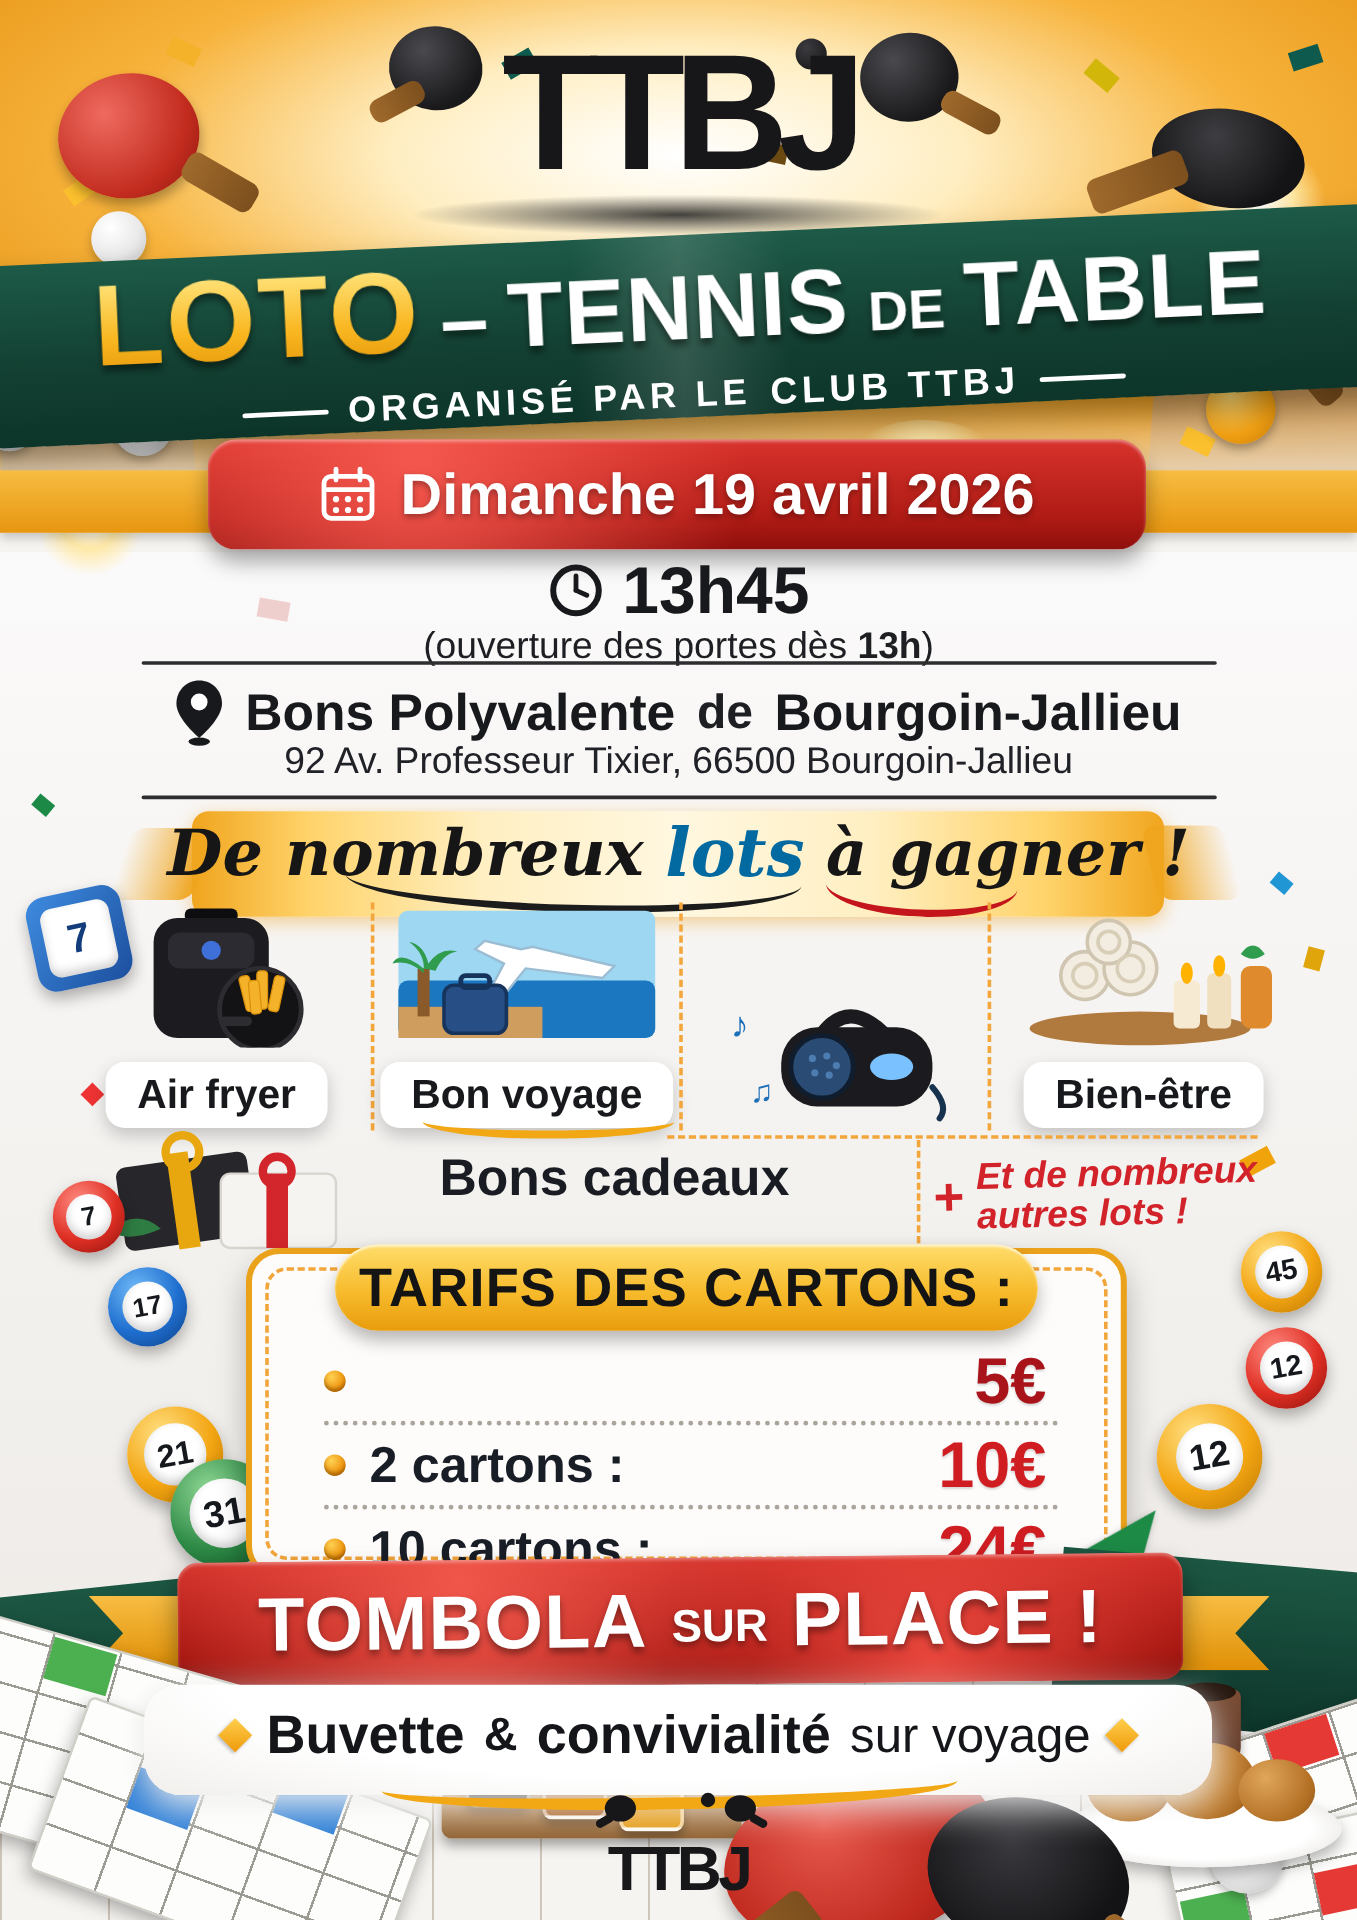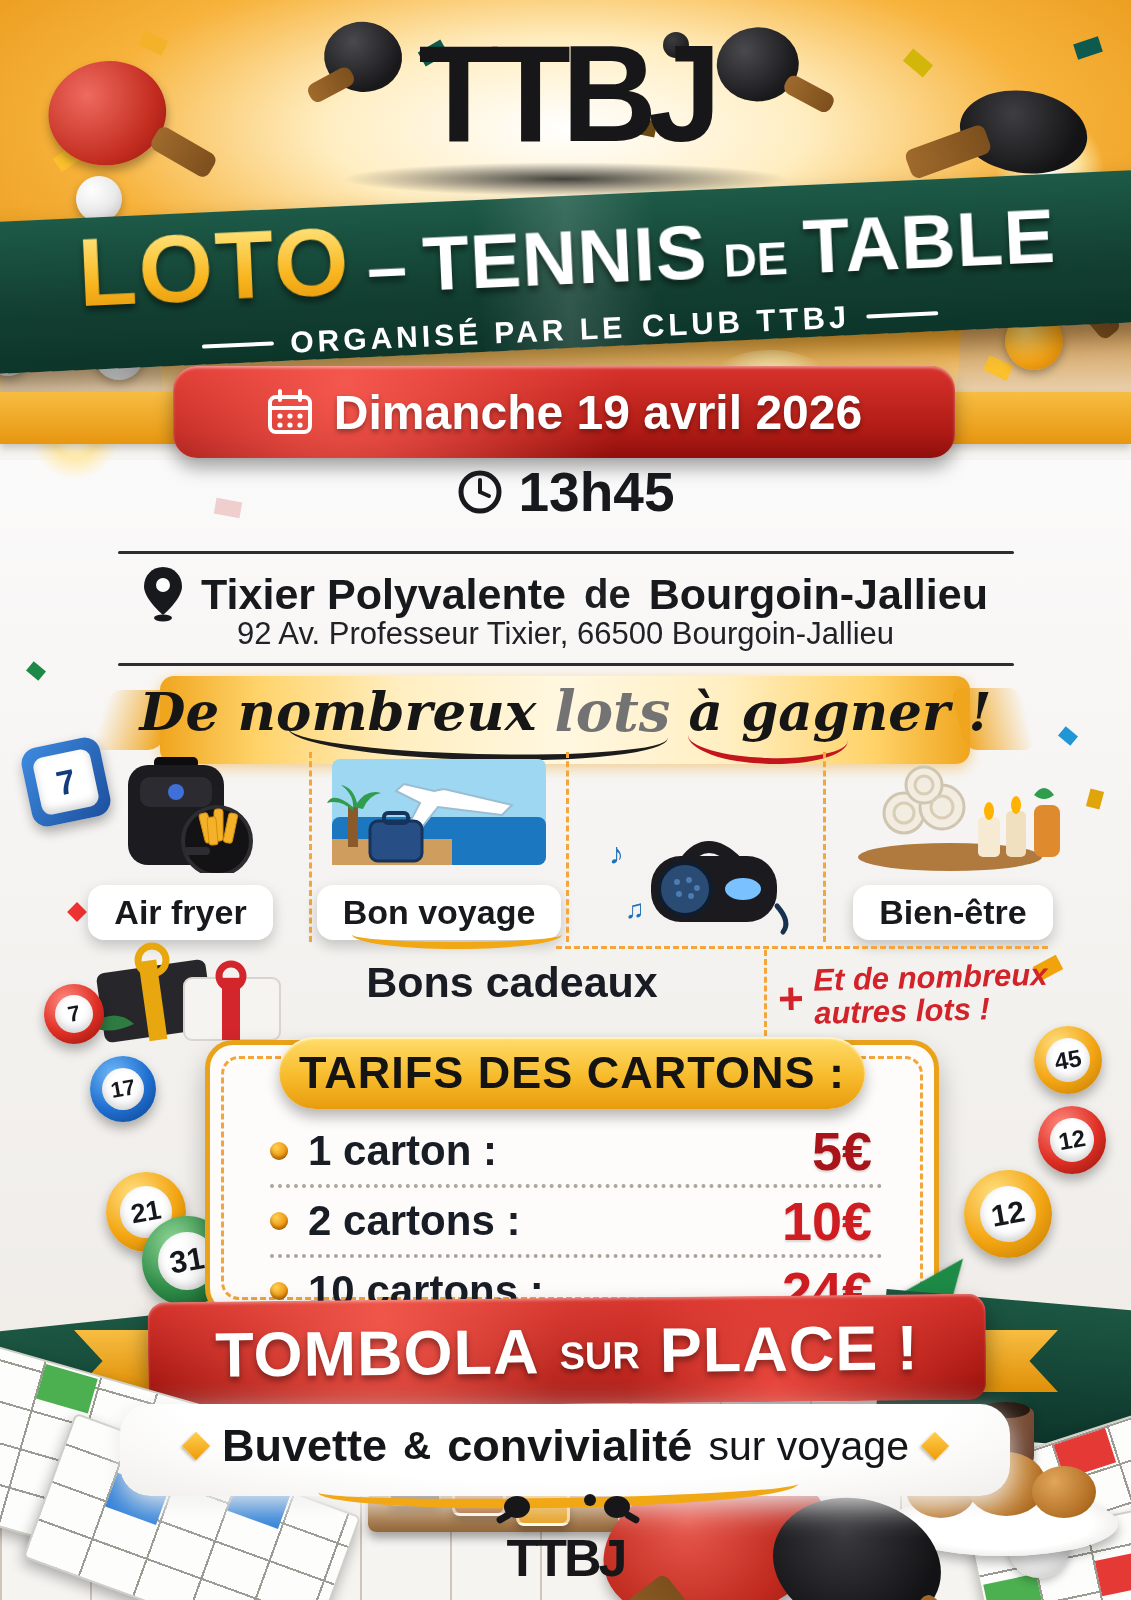--- a/index.html
+++ b/index.html
@@ -113,21 +113,21 @@
   .brush{position:absolute;left:160px;top:676px;width:810px;height:88px;border-radius:14px;
     background:linear-gradient(90deg,#f0a51e 0%,#ffd36a 12%,#ffefc2 30%,#fff7e0 50%,#ffefc2 70%,#ffd36a 88%,#f0a51e 100%);
     box-shadow:0 4px 14px rgba(234,155,20,.45);}
   .brush:before{content:"";position:absolute;left:-60px;top:14px;width:70px;height:60px;border-radius:12px;
     transform:skewX(-18deg);background:linear-gradient(90deg,rgba(240,165,30,.0),#f0a51e);}
   .brush:after{content:"";position:absolute;right:-58px;top:12px;width:70px;height:62px;border-radius:12px;
     transform:skewX(14deg);background:linear-gradient(270deg,rgba(240,165,30,.0),#f0a51e);}
   .headline{position:absolute;left:0;top:678px;width:1131px;display:flex;align-items:center;
     justify-content:center;gap:18px;font-family:"DejaVu Serif",serif;font-style:italic;font-weight:700;}
   .h-black{font-size:53px;color:#161616;}
-  .h-red{font-size:56px;color:#737373;}
+  .h-red{font-size:56px;color:#0369a1;}
   .h-ul1{position:absolute;left:288px;top:706px;width:380px;height:48px;border-bottom:6px solid #1c1c1c;
     border-radius:50%;transform:rotate(1.5deg);}
   .h-ul2{position:absolute;left:688px;top:712px;width:160px;height:46px;border-bottom:6px solid #c3151b;
     border-radius:50%;transform:rotate(2deg);}
 
   
   .prizes{position:absolute;left:52px;top:752px;width:1028px;height:190px;display:grid;
     grid-template-columns:1fr 1fr 1fr 1fr;}
   .prize-col{display:flex;flex-direction:column;align-items:center;justify-content:flex-end;gap:12px;
     padding-bottom:2px;}
@@ -333,30 +333,31 @@
   </div>
 
   <div class="time-row">
     <svg width="46" height="46" viewBox="0 0 46 46">
       <circle cx="23" cy="23" r="19" fill="none" stroke="#17191c" stroke-width="5"></circle>
       <line x1="23" y1="23" x2="23" y2="11" stroke="#17191c" stroke-width="4" stroke-linecap="round"></line>
       <line x1="23" y1="23" x2="32" y2="27" stroke="#17191c" stroke-width="4" stroke-linecap="round"></line>
     </svg>
     <span class="txt">13h45</span>
   </div>
+  <div class="doors"><span>(ouverture des portes dès </span><b>13h</b><span>)</span></div>
 
   <div class="rule r1"></div>
 
   <div class="venue-row">
     <svg width="40" height="56" viewBox="0 0 40 56">
       <path d="M20 1 C9 1 1 9.5 1 20.5 C1 33 20 49 20 49 C20 49 39 33 39 20.5 C39 9.5 31 1 20 1 Z" fill="#17191c"></path>
       <circle cx="20" cy="19" r="7" fill="#fff"></circle>
       <ellipse cx="20" cy="52" rx="9" ry="3.4" fill="#17191c"></ellipse>
     </svg>
-    <span class="big">Tixier Polyvalente</span>
+    <span class="big">Bons Polyvalente</span>
     <span class="mid">de</span>
     <span class="big">Bourgoin-Jallieu</span>
   </div>
   <div class="address">92 Av. Professeur Tixier, 66500 Bourgoin-Jallieu</div>
 
   <div class="rule r2"></div>
 
   <div class="brush"></div>
   <div class="headline">
     <span class="h-black">De nombreux</span>
@@ -482,21 +483,20 @@
   <div class="lotoball lb-yel b7">
       <span>12</span>
     </div>
 
   <div class="tarif-box">
     <div class="tarif-head">TARIFS DES CARTONS :</div>
     <div class="tarif-rows">
       <div class="trow">
         <span class="lab">
             <span class="dot"></span>
-            <span>1 carton :</span>
           </span>
         <span class="price p1">5€</span>
       </div>
       <div class="tsep"></div>
       <div class="trow">
         <span class="lab">
             <span class="dot"></span>
             <span>2 cartons :</span>
           </span>
         <span class="price p2">10€</span>

